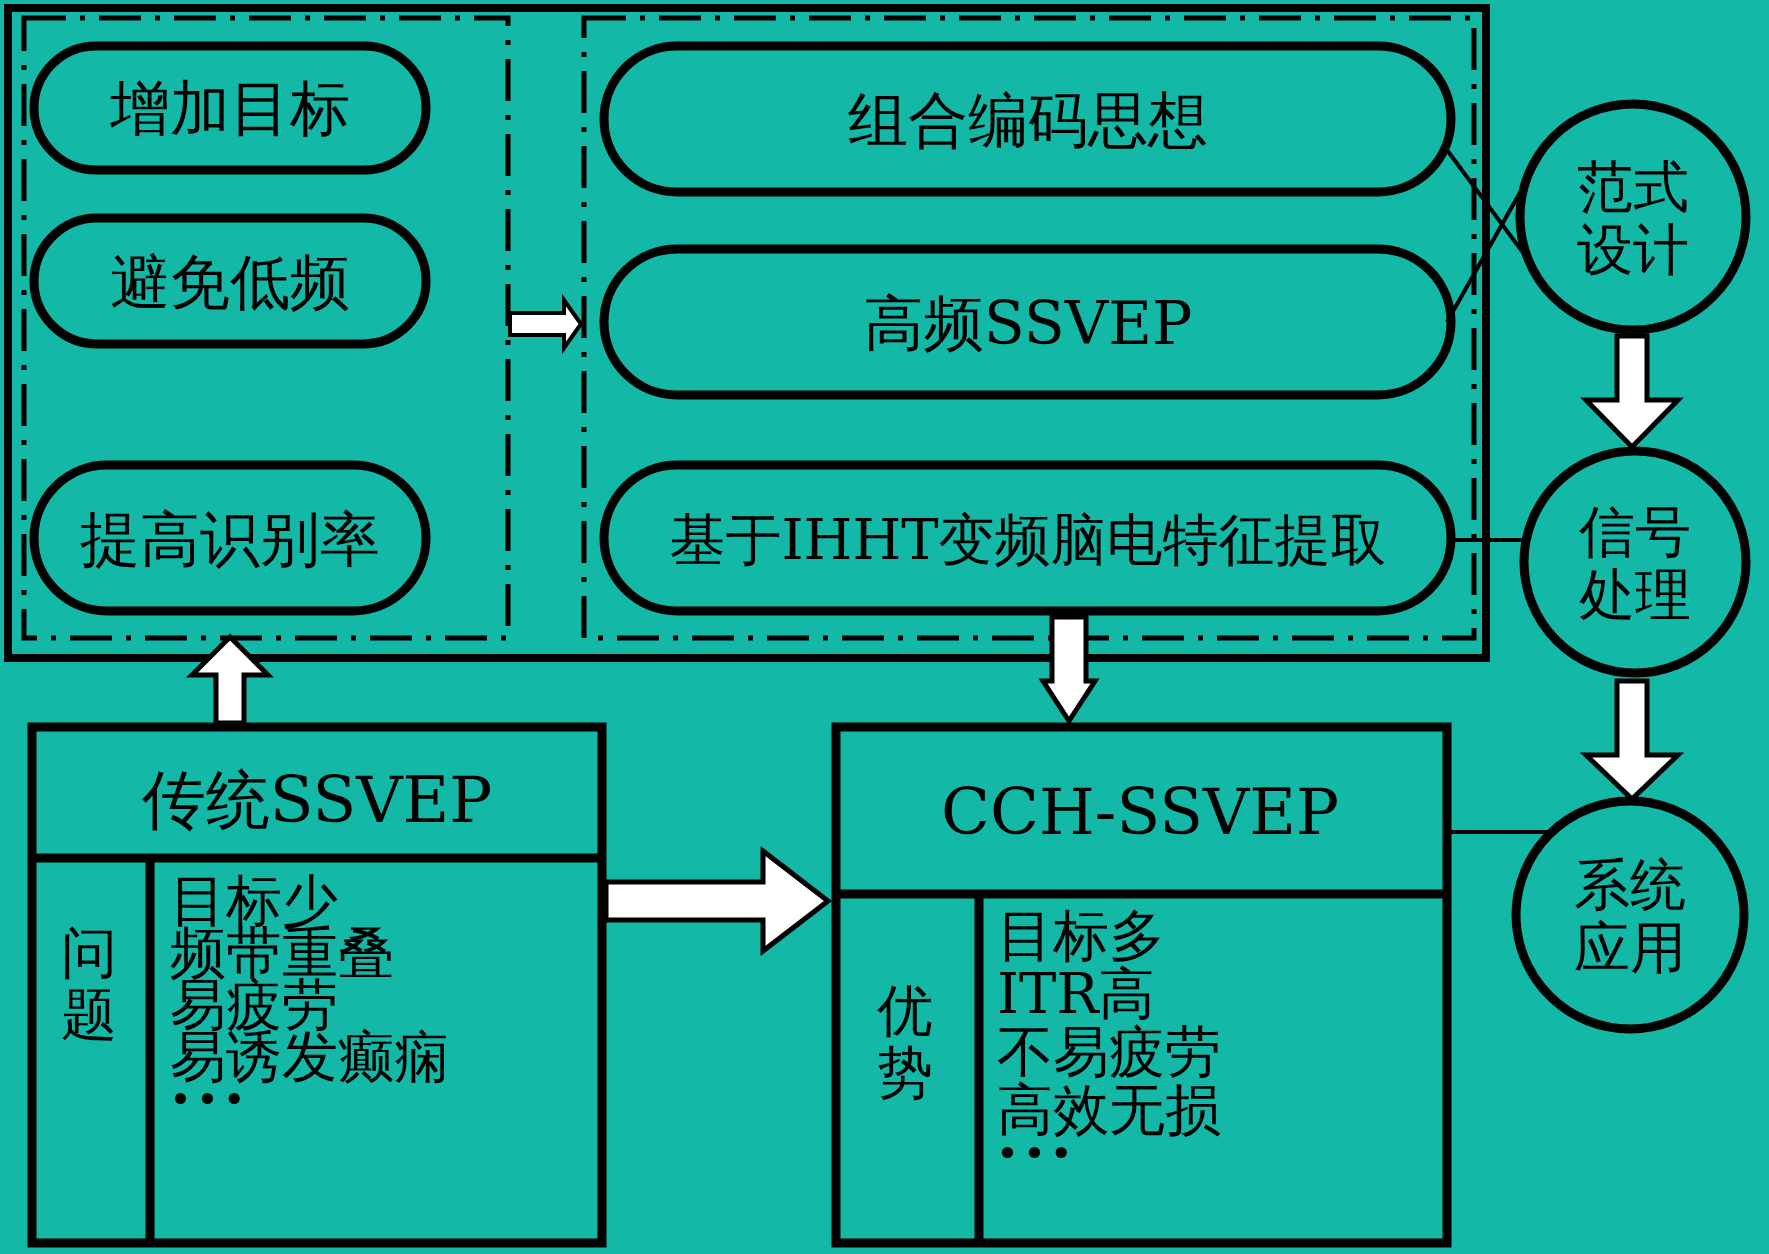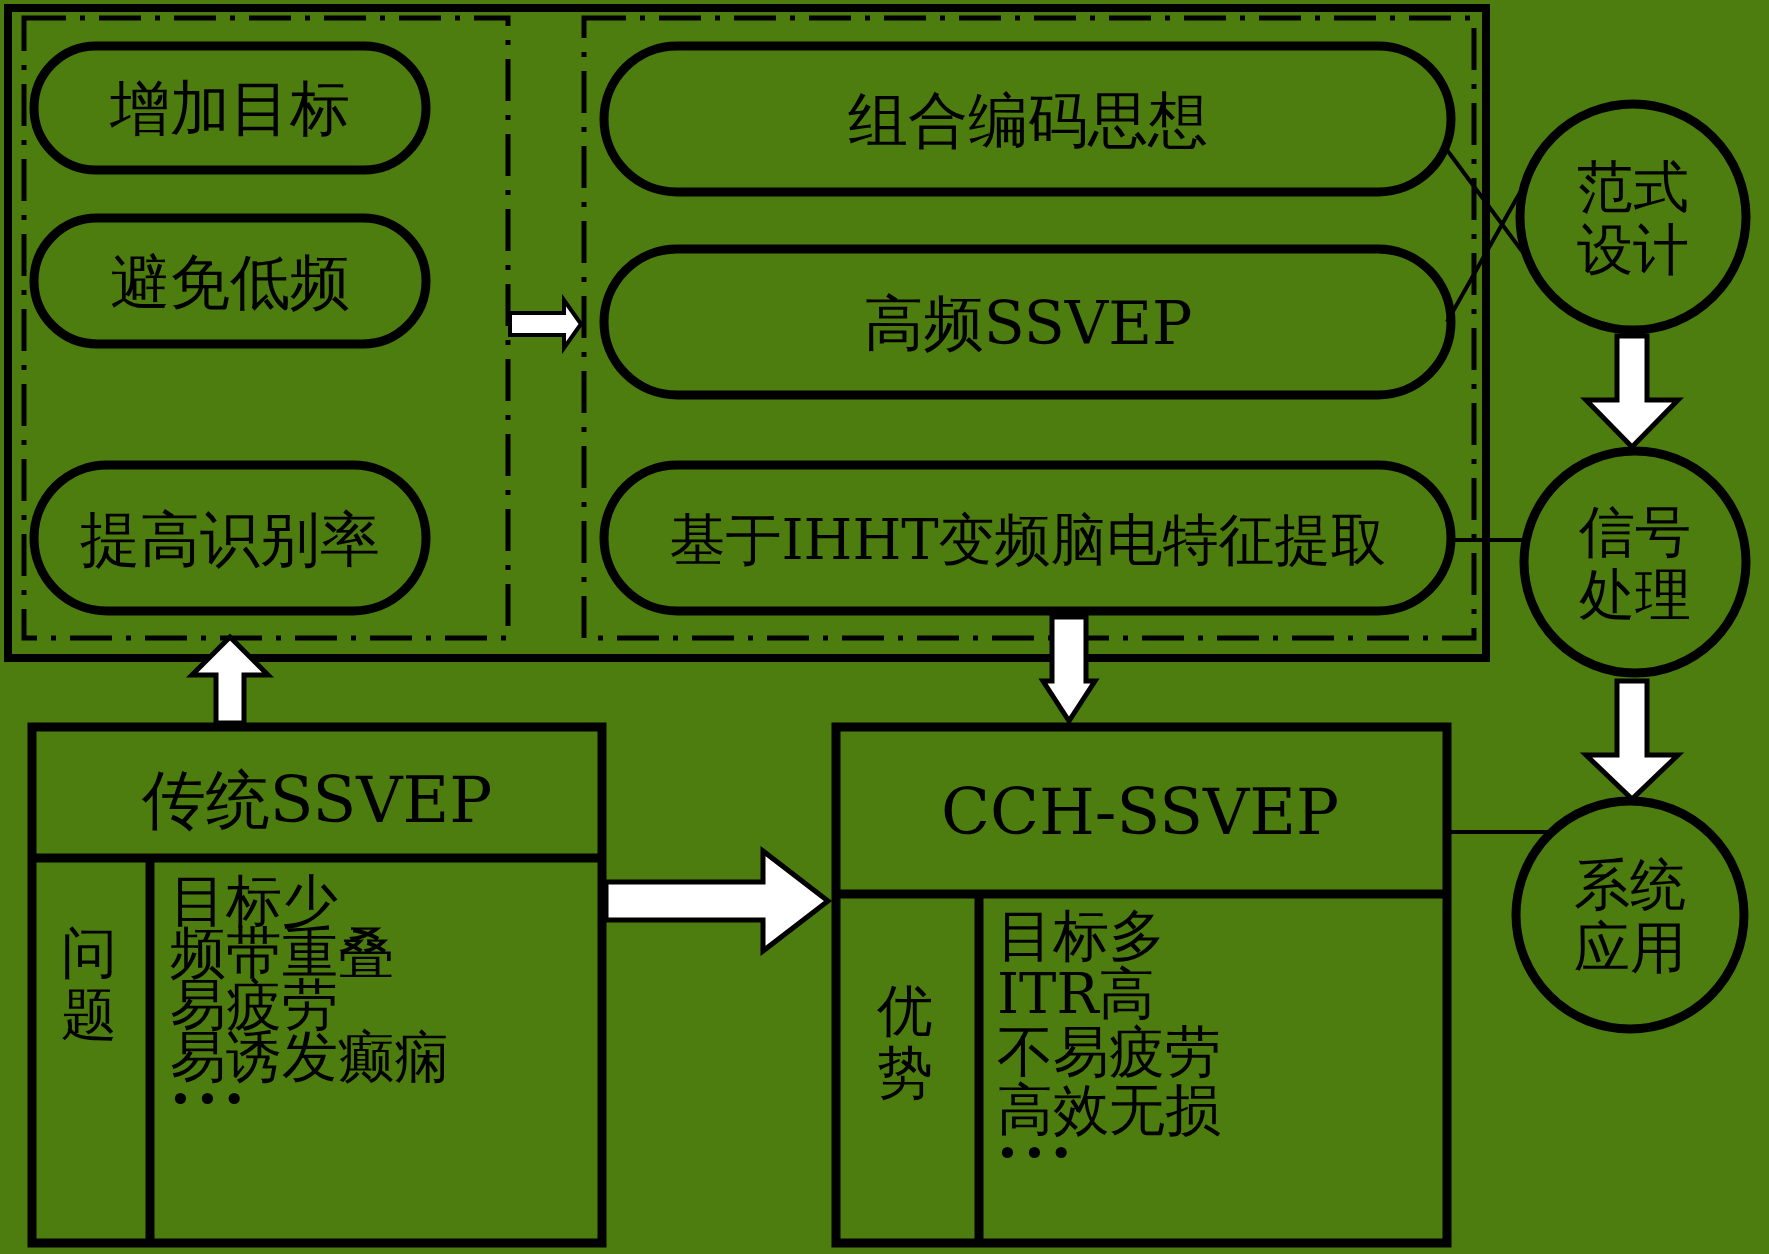--- a/index.html
+++ b/index.html
@@ -1,17 +1,17 @@
 <!DOCTYPE html>
 <html><head>
 <meta charset="utf-8">
 <style>
   html,body{margin:0;padding:0;background:#ffffff;}
   .page{
-    width:1769px;height:1254px;background:#4d7c0f;position:relative;overflow:hidden;
+    width:1769px;height:1254px;background:#14b8a6;position:relative;overflow:hidden;
     font-family:"DejaVu Serif","Liberation Serif",serif;
   }
   svg{display:block;}
   .stroke{fill:none;stroke:#000000;}
   .frame{stroke-width:9;}
   .outer{stroke-width:8;}
   .ddbox{stroke-width:5;stroke-dasharray:42 14 5 14;}
   .thin{stroke:#000000;stroke-width:4;fill:none;}
   .sep{stroke:#000000;stroke-width:9;}
   .arrow{fill:#ffffff;stroke:#000000;stroke-width:5;}

